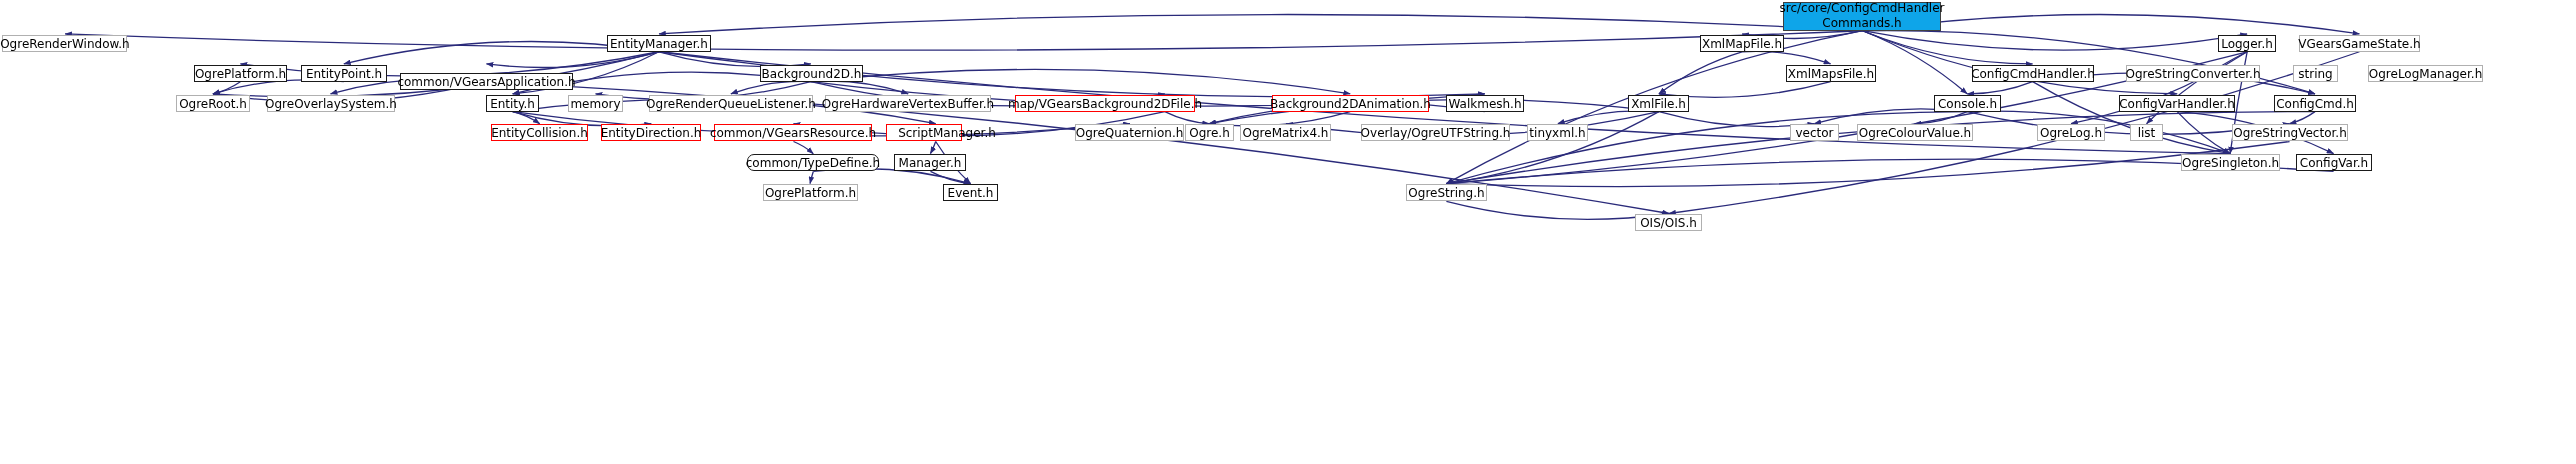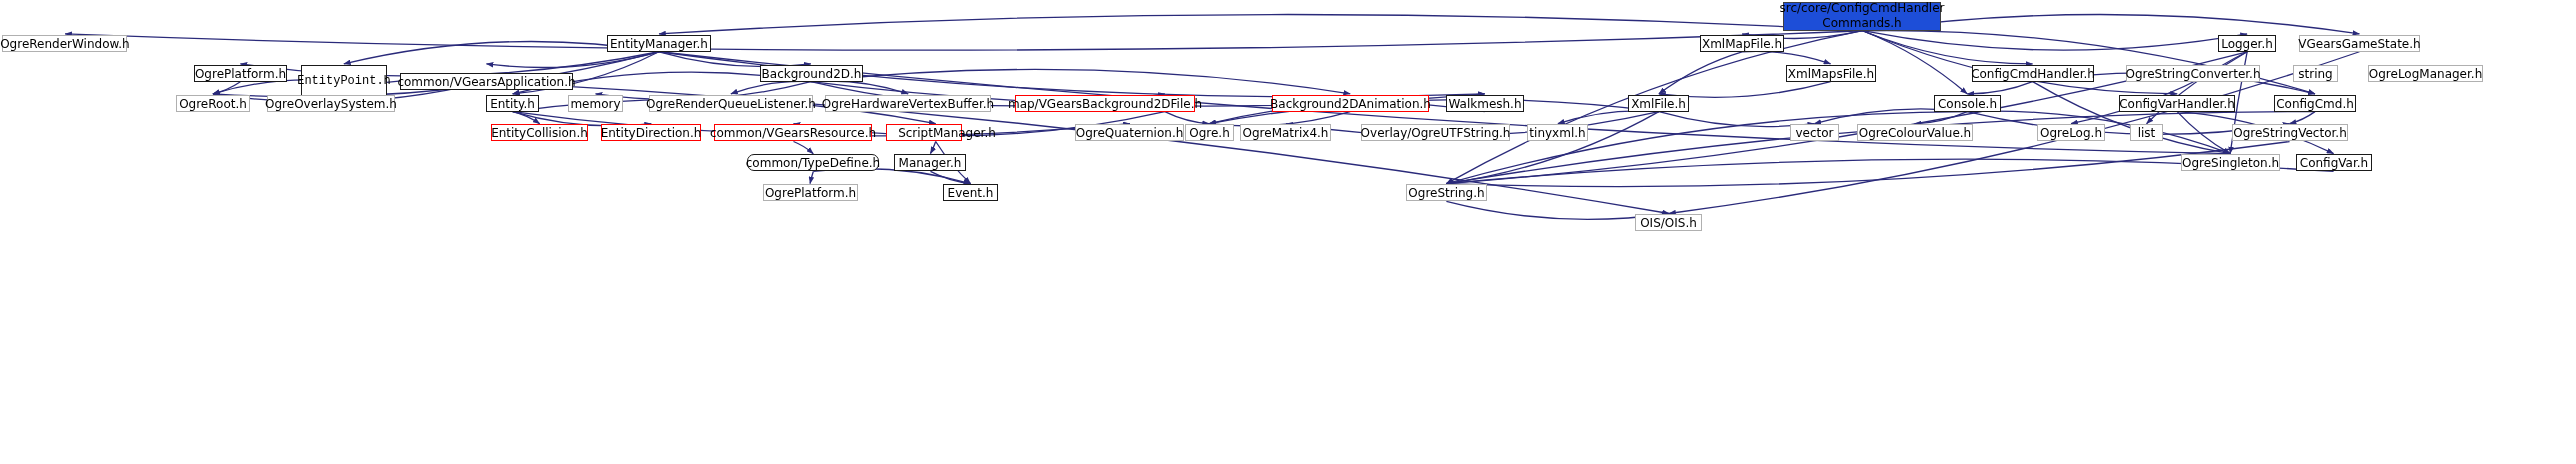--- a/index.html
+++ b/index.html
@@ -6,21 +6,21 @@
   #canvas{position:relative;width:2576px;height:465px;background:#ffffff;
           font-family:"DejaVu Sans","Liberation Sans",sans-serif;overflow:hidden;}
   #edges{position:absolute;left:0;top:0;width:2576px;height:465px;}
   .node{position:absolute;box-sizing:border-box;display:flex;align-items:center;
         justify-content:center;white-space:nowrap;background:#ffffff;
         font-size:12px;line-height:1;color:#000000;letter-spacing:0px;}
   .node span{display:block;text-align:center;}
   .b-gray{border:0.8px solid #b0b0b0;}
   .b-black{border:0.8px solid #1a1a1a;}
   .b-red{border:0.8px solid #ff0000;}
-  .root{background:#1d4ed8;border:0.8px solid #404040;font-size:12px;line-height:1.25;}
+  .root{background:#0ea5e9;border:0.8px solid #404040;font-size:12px;line-height:1.25;}
 </style>
 </head>
 <body>
 
 <div id="canvas">
   <svg id="edges" viewBox="0 0 3188 575" preserveAspectRatio="none">
     <defs>
       <marker id="ah" markerWidth="9" markerHeight="7" refX="8.5" refY="3.5" orient="auto" markerUnits="userSpaceOnUse">
         <path d="M0,0 L9,3.5 L0,7 z" fill="#2a2a7a"></path>
       </marker>
@@ -115,21 +115,21 @@
       </div>
       <div class="node b-black" style="left: 2218px; top: 35px; width: 58px; height: 17px;">
         <span>Logger.h</span>
       </div>
       <div class="node b-gray" style="left: 2299px; top: 35px; width: 121px; height: 17px;">
         <span>VGearsGameState.h</span>
       </div>
       <div class="node b-black" style="left: 194px; top: 65px; width: 93px; height: 17px;">
         <span>OgrePlatform.h</span>
       </div>
-      <div class="node b-black" style="left: 301px; top: 65px; width: 86px; height: 31px; font-family: Liberation Mono, monospace;">
+      <div class="node b-black" style="left: 301px; top: 65px; width: 86px; height: 17px;">
         <span>EntityPoint.h</span>
       </div>
       <div class="node b-black" style="left: 400px; top: 73px; width: 173px; height: 17px;">
         <span>common/VGearsApplication.h</span>
       </div>
       <div class="node b-black" style="left: 760px; top: 65px; width: 103px; height: 17px;">
         <span>Background2D.h</span>
       </div>
       <div class="node b-black" style="left: 1786px; top: 65px; width: 90px; height: 17px;">
         <span>XmlMapsFile.h</span>

